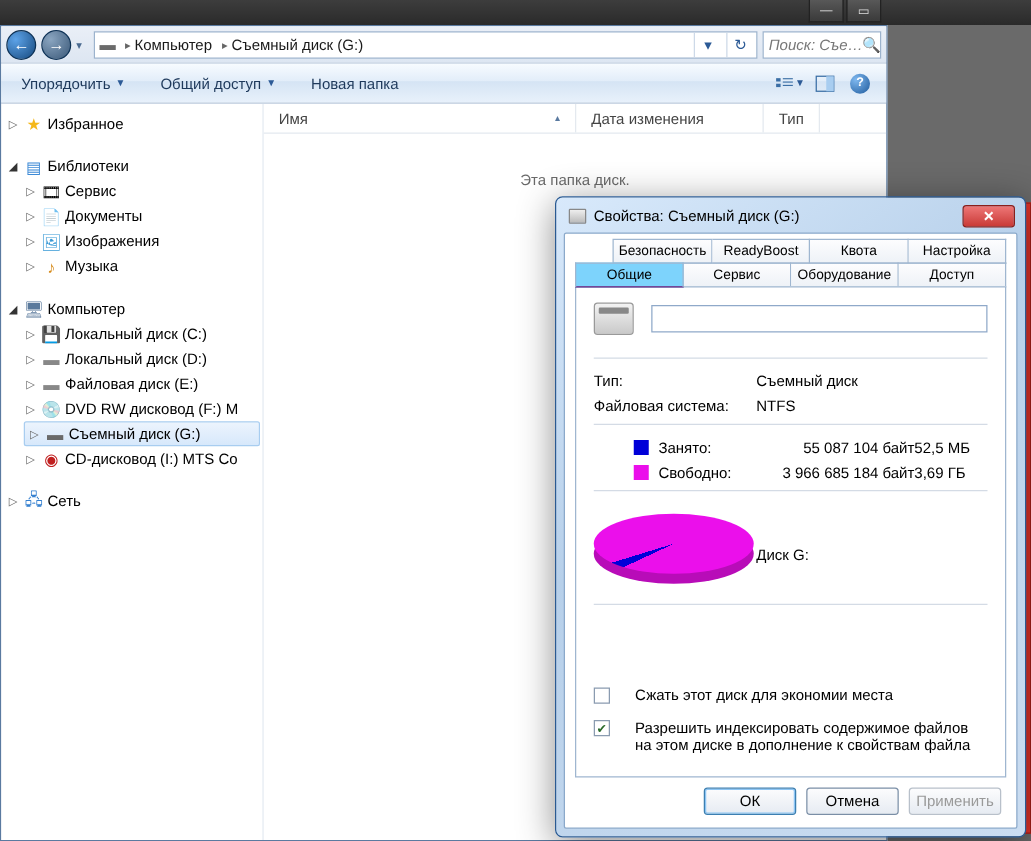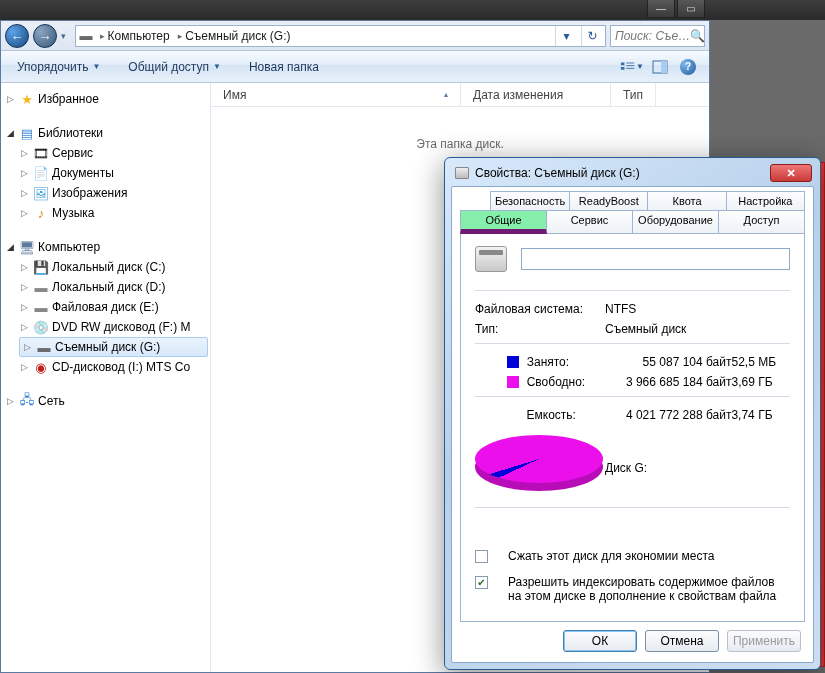--- a/index.html
+++ b/index.html
@@ -59,21 +59,21 @@
   
   
   .props { position:absolute; top:157px; left:444px; width:377px; height:513px; background:linear-gradient(145deg,#d8e9fb,#b7d0ea 40%,#cbddf1); border:1px solid #2a5a92; border-radius:6px; box-shadow:0 6px 30px rgba(0,0,0,0.45); display:flex; flex-direction:column; padding:6px; }
   .props-title { height:22px; display:flex; align-items:center; gap:6px; color:#000; padding:0 2px 4px 4px;}
   .props-title .drv { width:14px; height:12px; background:linear-gradient(#eee,#bbb); border:1px solid #888; border-radius:1px;}
   .props-close { margin-left:auto; width:42px; height:18px; background:linear-gradient(#e77,#c93a37); border:1px solid #8a1f1c; border-radius:3px; color:#fff; display:flex; align-items:center; justify-content:center; font-weight:bold; font-size:11px;}
   .props-body { flex:1; background:#fff; border:1px solid #8ba9ca; border-radius:2px; padding:4px 8px 8px 8px; display:flex; flex-direction:column;}
   
   .tabs-row { display:flex; gap:0; }
   .tab { flex:1; text-align:center; padding:3px 4px; border:1px solid #9fb6d0; background:linear-gradient(#fdfdfe,#eef2f7); font-size:11px; white-space:nowrap; margin-bottom:-1px; border-bottom:1px solid #9fb6d0;}
-  .tab.active { background:#86efac; border-bottom:5px solid #701a75; position:relative; z-index:1;}
+  .tab.active { background:#7dd3fc; border-bottom:1px solid #701a75; position:relative; z-index:1;}
   .tab + .tab { border-left:none;}
   .tabs-row.row2 { margin-top:0;}
   .tabs-row.row1 { margin-top:0;padding-left:30px;}
   
   .tab-content { flex:1; border:1px solid #9fb6d0; border-top:1px solid #9fb6d0; background:#fff; padding:12px 14px; margin-top:0; display:flex; flex-direction:column;}
   
   .drive-row { display:flex; align-items:center; gap:14px; margin-bottom:14px;}
   .drive-big-ic { width:32px; height:26px; background:linear-gradient(#f3f3f3,#c9c9c9); border:1px solid #999; border-radius:3px; position:relative;}
   .drive-big-ic::after { content:""; position:absolute; top:3px; left:3px; right:3px; height:5px; background:#888; border-radius:1px;}
   .name-input { flex:1; height:22px; border:1px solid #8fa9c9; padding:2px 4px;}
@@ -293,47 +293,41 @@
       <div class="tab">Оборудование</div>
       <div class="tab">Доступ</div>
     </div>
     <div class="tab-content">
       <div class="drive-row">
         <div class="drive-big-ic"></div>
         <input class="name-input" value="" style="">
       </div>
       <div class="hr"></div>
       <div class="kv">
+          <span class="k">Тип:</span>
+          <span class="v">Съемный диск</span>
+        </div>
+      <div class="kv">
           <span class="k">Файловая система:</span>
           <span class="v">NTFS</span>
-        </div>
-      <div class="kv">
-          <span class="k">Тип:</span>
-          <span class="v">Съемный диск</span>
         </div>
       <div class="hr"></div>
       <div class="space-row">
         <div class="sq used"></div>
         <span class="lbl">Занято:</span>
         <span class="bytes">55 087 104 байт</span>
         <span class="hr-size">52,5 МБ</span>
       </div>
       <div class="space-row">
         <div class="sq free"></div>
         <span class="lbl">Свободно:</span>
         <span class="bytes">3 966 685 184 байт</span>
         <span class="hr-size">3,69 ГБ</span>
       </div>
       <div class="hr"></div>
-      <div class="space-row">
-        <div style="width:20px"></div>
-        <span class="lbl">Емкость:</span>
-        <span class="bytes">4 021 772 288 байт</span>
-        <span class="hr-size">3,74 ГБ</span>
-      </div>
 
       <div class="pie-wrap">
         <div class="pie-container">
           <div class="pie-shadow"></div>
           <div class="pie-top"></div>
         </div>
         <div class="pie-label">Диск G:</div>
       </div>
       <div class="hr"></div>
 

